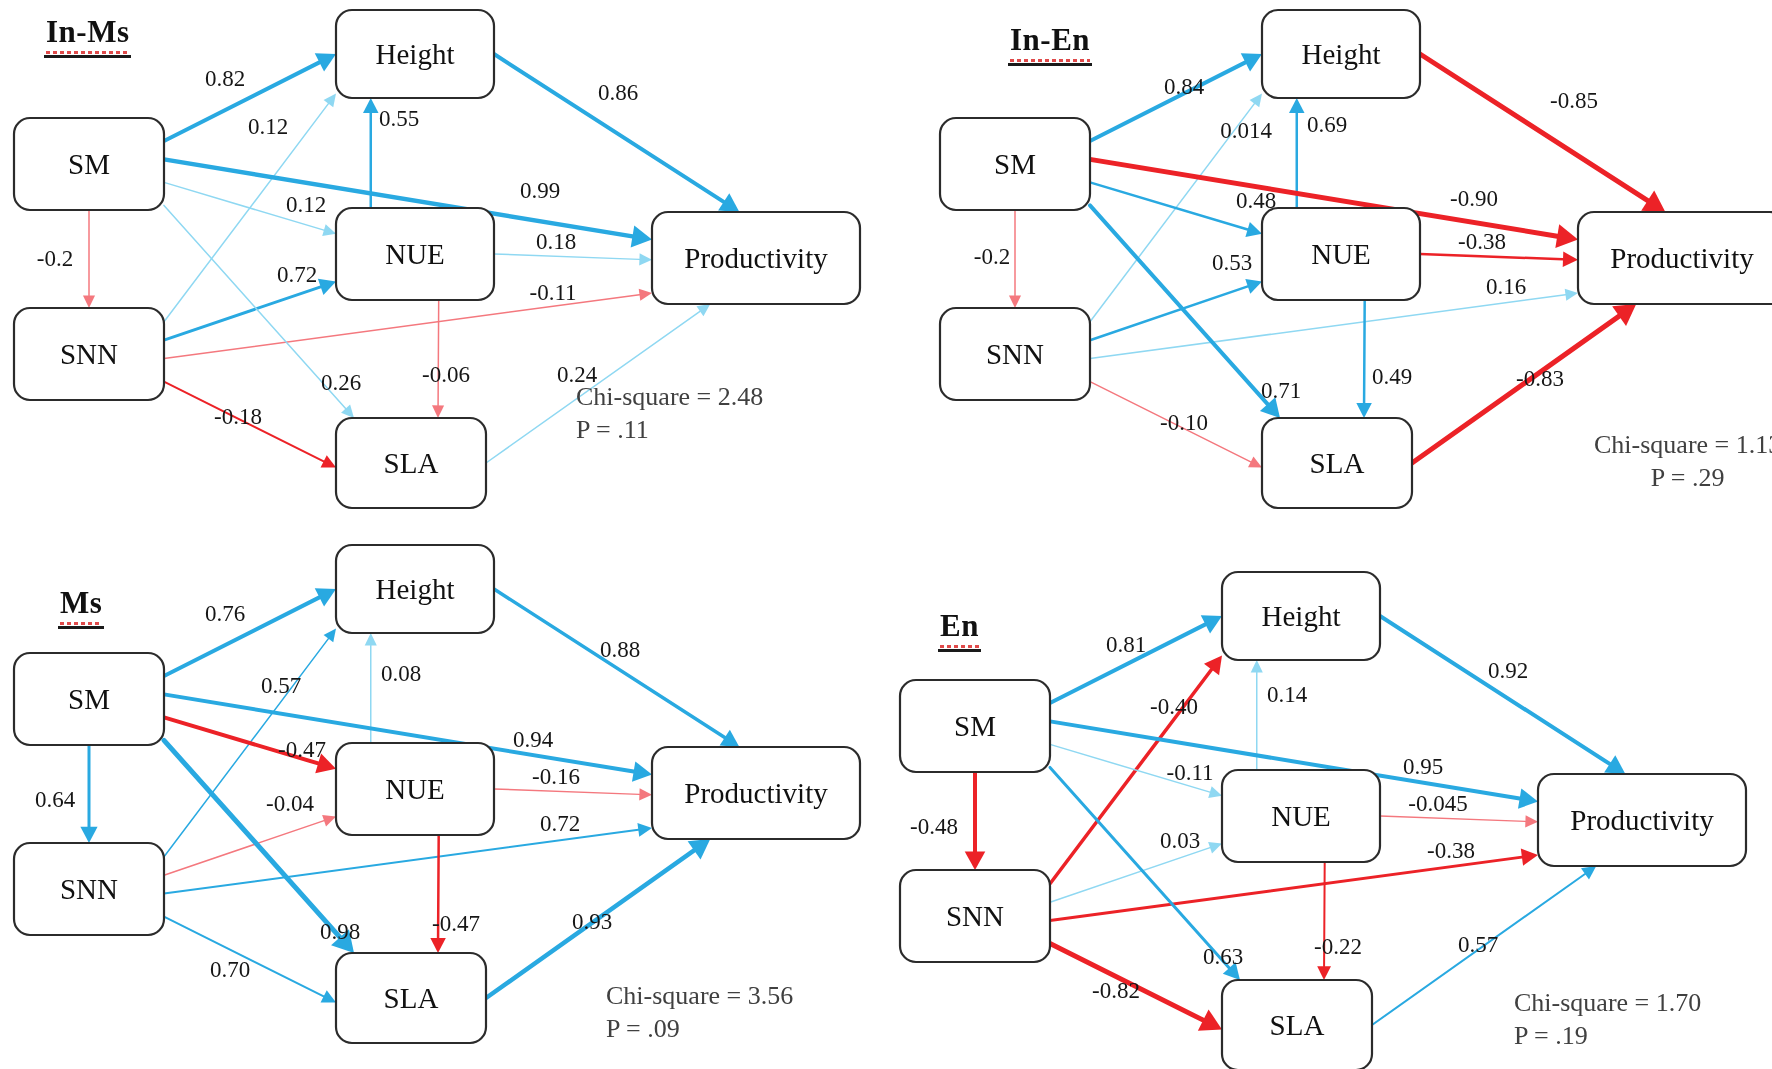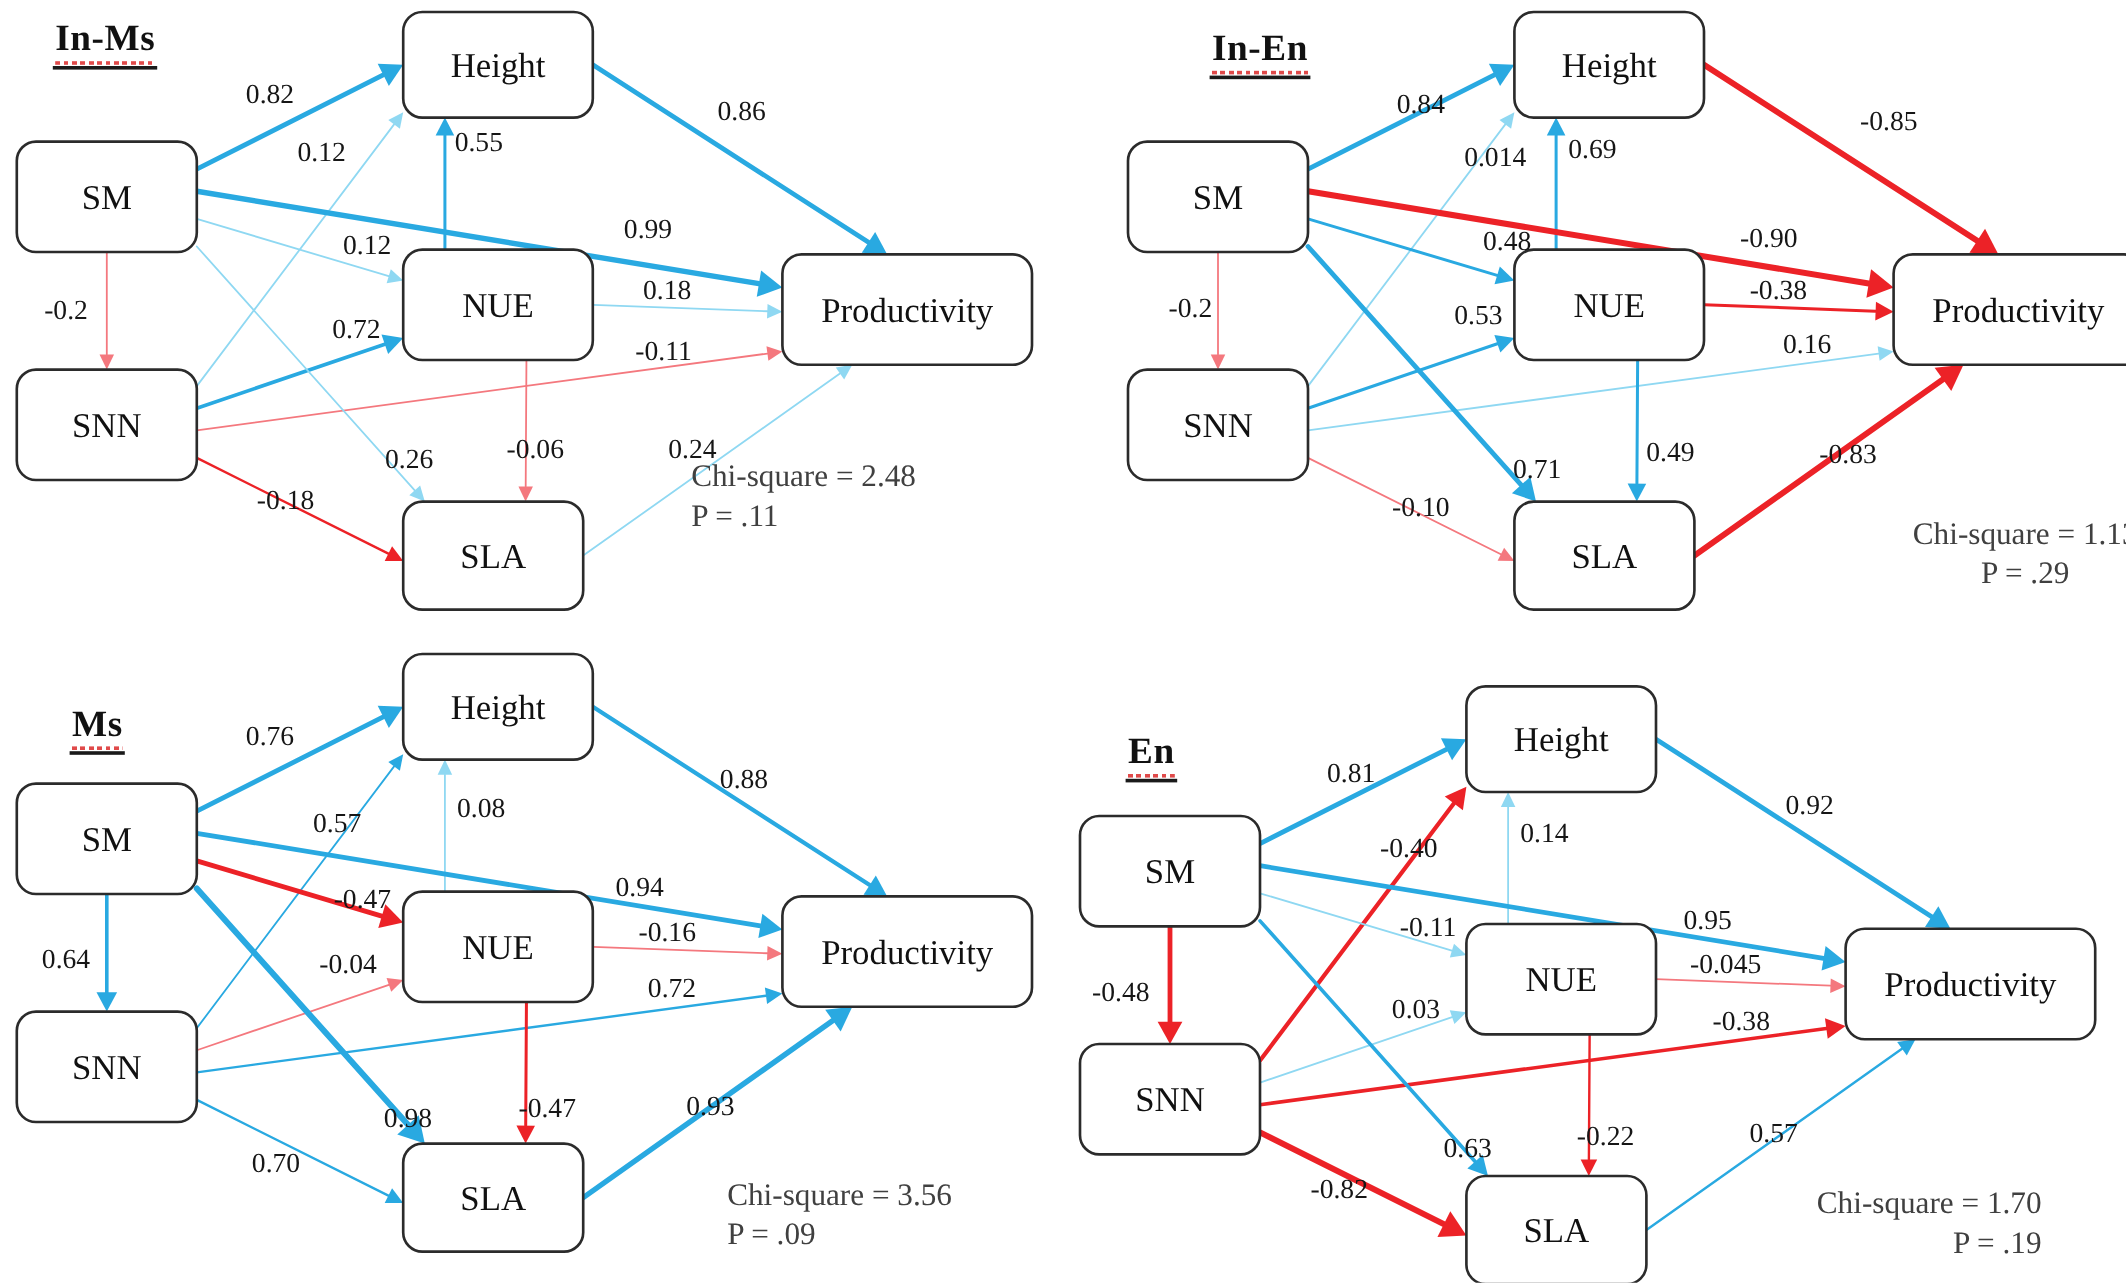--- a/index.html
+++ b/index.html
@@ -465,19 +465,19 @@
           <text x="537" y="212" text-anchor="middle" class="elabel">0.95</text>
           <text x="622" y="116" text-anchor="middle" class="elabel">0.92</text>
           <text x="552" y="249" text-anchor="middle" class="elabel">-0.045</text>
           <text x="565" y="296" text-anchor="middle" class="elabel">-0.38</text>
           <text x="337" y="402" text-anchor="middle" class="elabel">0.63</text>
           <text x="230" y="436" text-anchor="middle" class="elabel">-0.82</text>
           <text x="452" y="392" text-anchor="middle" class="elabel">-0.22</text>
           <text x="592" y="390" text-anchor="middle" class="elabel">0.57</text>
         </g>
       </svg>
-    <div class="stats" style="left: 628px; top: 424px; text-align: right;">
+    <div class="stats" style="left: 628px; top: 424px;">
       <div>Chi-square = 1.70</div>
       <div>P = .19</div>
     </div>
   </section>
 
 </div>
 
 </body></html>

